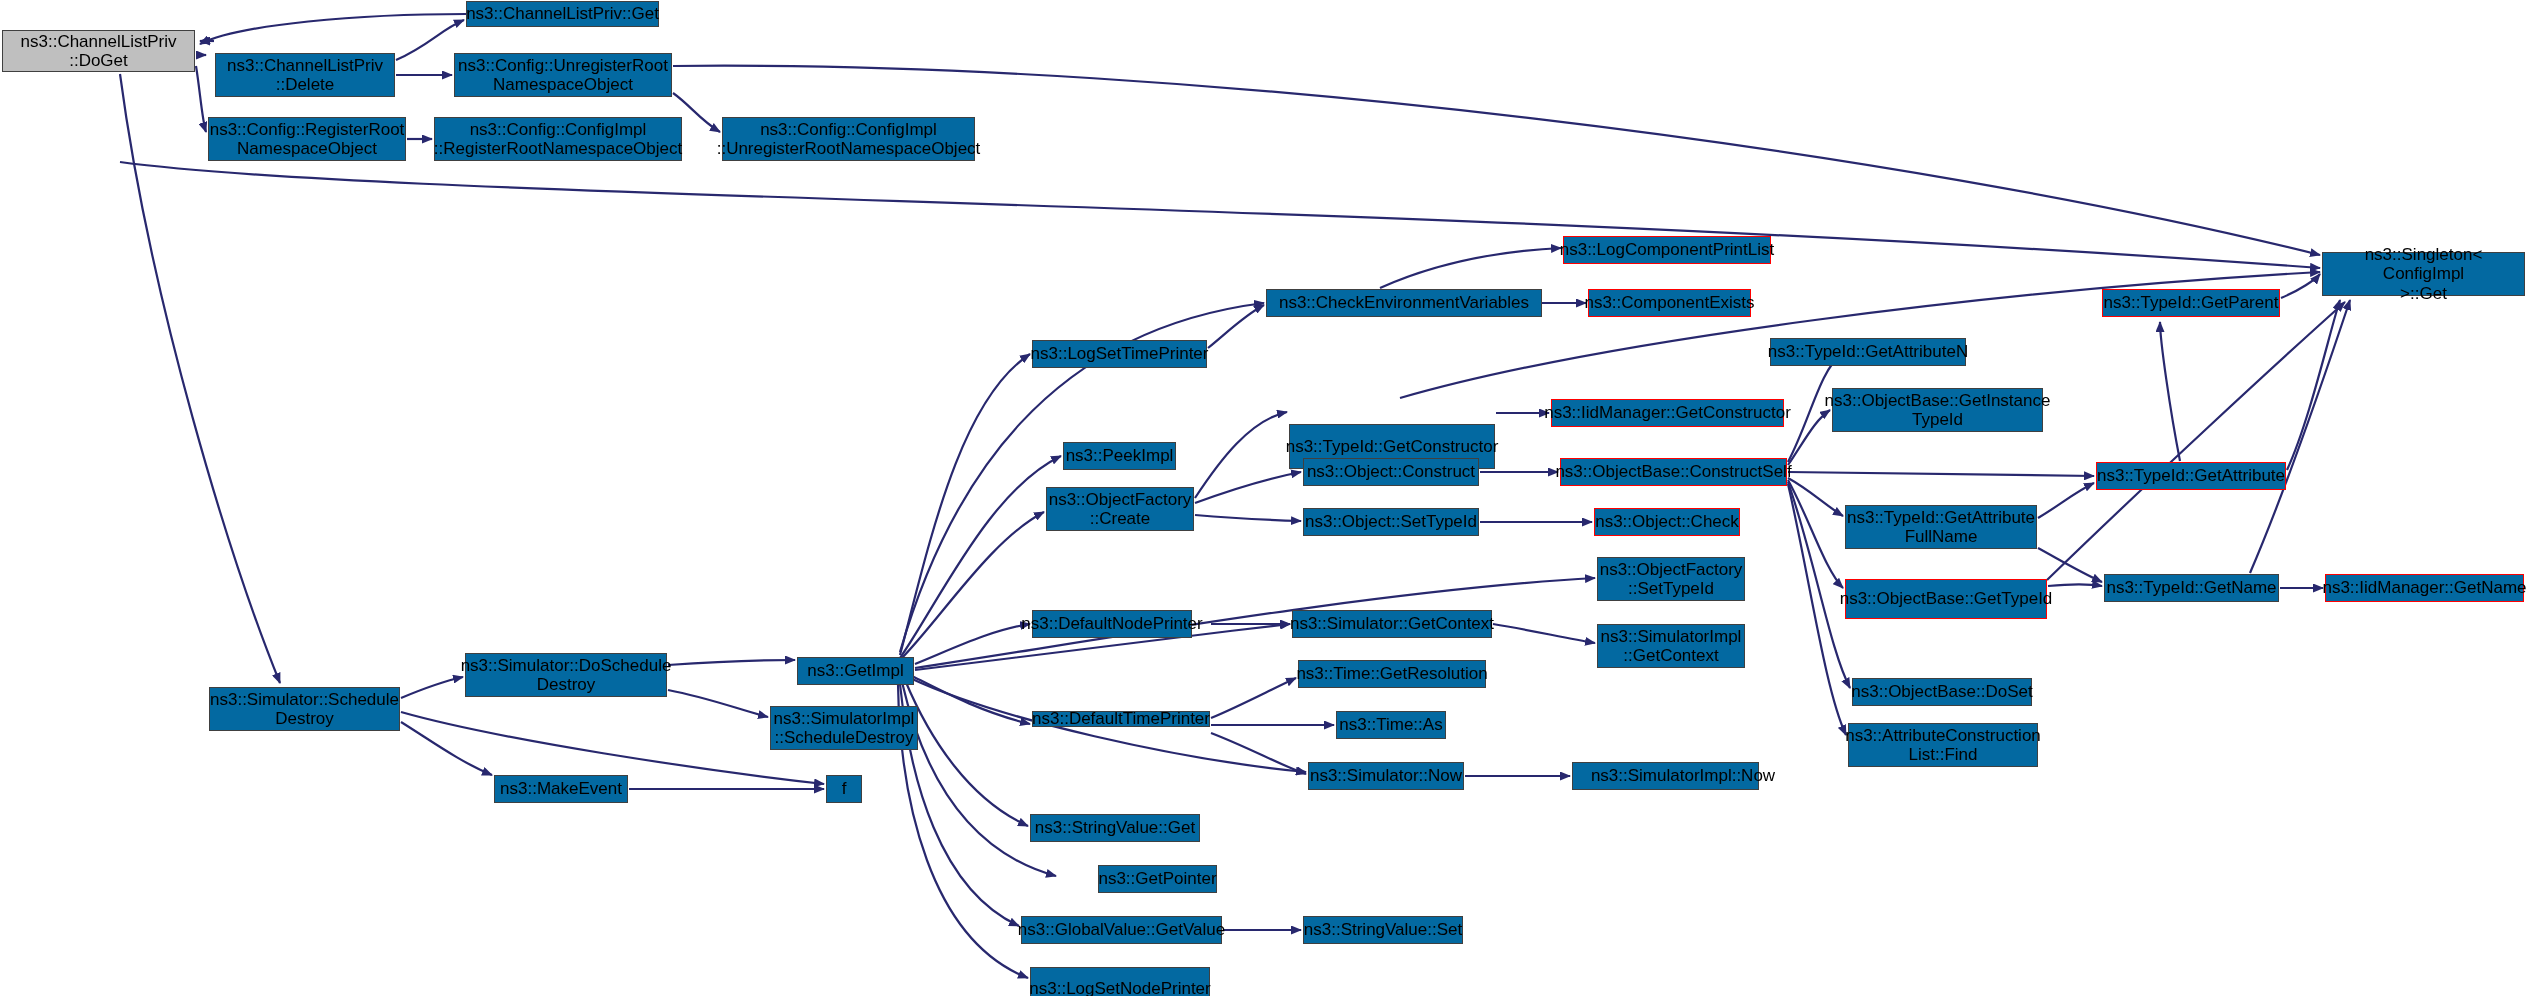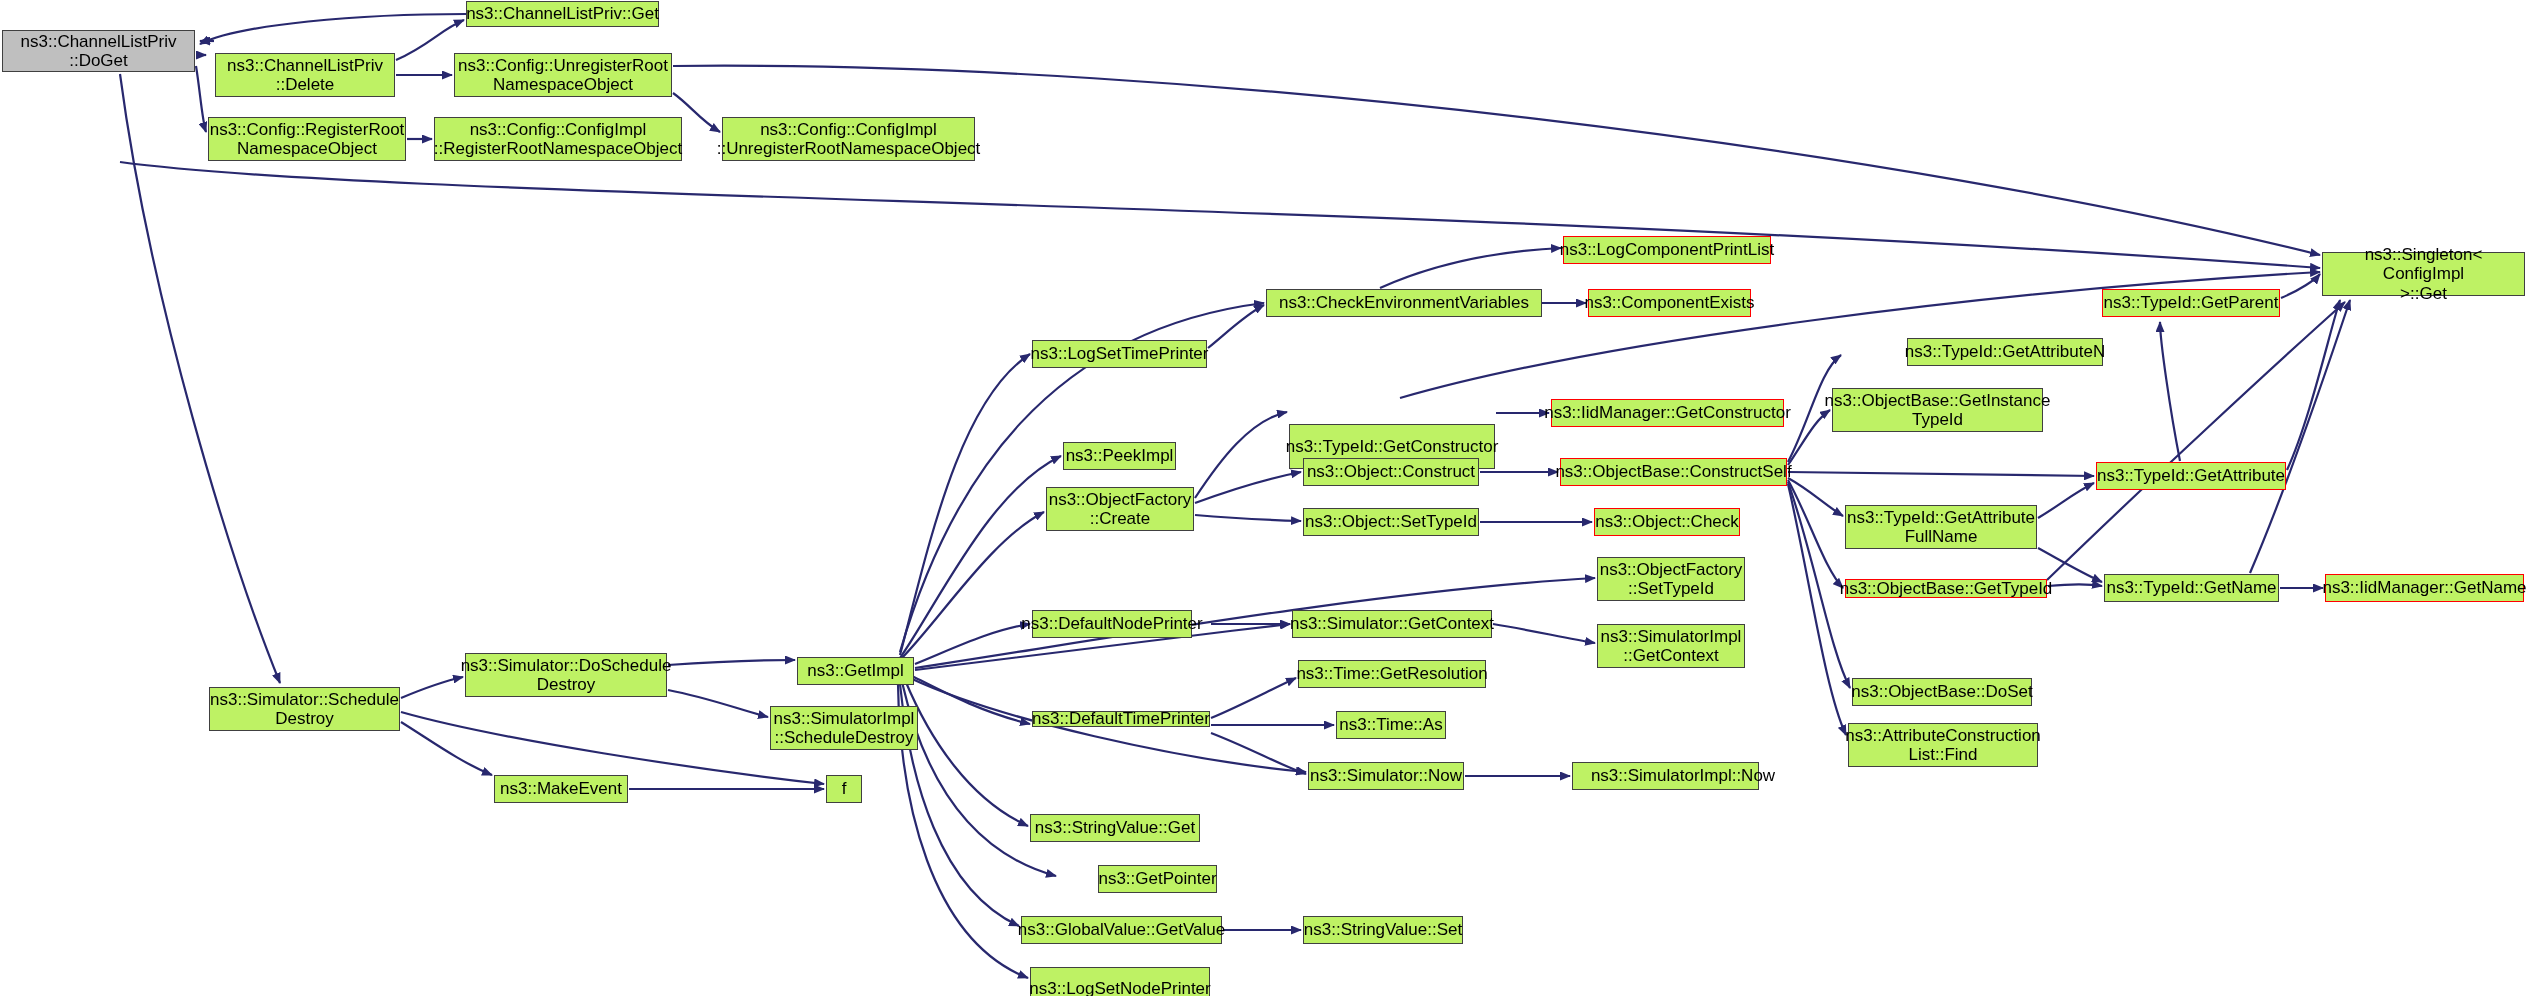--- a/index.html
+++ b/index.html
@@ -1,20 +1,20 @@
 <!DOCTYPE html>
 <html><head>
 <meta charset="utf-8">
 <style>
   html,body{margin:0;padding:0;background:#ffffff;}
   #graph{position:relative;width:2529px;height:996px;background:#ffffff;
          font-family:"Liberation Sans","DejaVu Sans",sans-serif;overflow:hidden;}
   #edges{position:absolute;left:0;top:0;width:2529px;height:996px;pointer-events:none;}
   .node{position:absolute;box-sizing:border-box;display:flex;align-items:center;
-        justify-content:center;text-align:center;background:#bef264;
+        justify-content:center;text-align:center;background:#0369a1;
         border:1px solid #404040;color:#000000;font-size:17px;line-height:1.12;
         padding:2px 6px;white-space:pre-line;z-index:2;}
   .node.red{border:1.5px solid #ff0000;}
   .node.root{background:#bfbfbf;border:1px solid #404040;}
   .node.thick{border:1.6px solid #404040;}
 </style>
 </head>
 <body>
 
 <div id="graph">
@@ -103,38 +103,38 @@
 ::RegisterRootNamespaceObject</div>
     <div class="node" style="left: 722px; top: 117px; width: 253px; height: 44px;">ns3::Config::ConfigImpl
 ::UnregisterRootNamespaceObject</div>
     <div class="node thick" style="left: 2322px; top: 252px; width: 203px; height: 44px;">ns3::Singleton&lt; ConfigImpl
 &gt;::Get</div>
     <div class="node red" style="left: 1563px; top: 236px; width: 208px; height: 28px;">ns3::LogComponentPrintList</div>
     <div class="node red" style="left: 1588px; top: 289px; width: 163px; height: 28px;">ns3::ComponentExists</div>
     <div class="node thick" style="left: 1266px; top: 289px; width: 276px; height: 28px;">ns3::CheckEnvironmentVariables</div>
     <div class="node red" style="left: 2102px; top: 289px; width: 178px; height: 28px;">ns3::TypeId::GetParent</div>
     <div class="node thick" style="left: 1032px; top: 340px; width: 175px; height: 28px;">ns3::LogSetTimePrinter</div>
-    <div class="node thick" style="left: 1907px; top: 338px; width: 196px; height: 28px;">ns3::TypeId::GetAttributeN</div>
+    <div class="node thick" style="left: 1770px; top: 338px; width: 196px; height: 28px;">ns3::TypeId::GetAttributeN</div>
     <div class="node thick" style="left: 1832px; top: 388px; width: 211px; height: 44px;">ns3::ObjectBase::GetInstance
 TypeId</div>
     <div class="node thick" style="left: 1289px; top: 399px; width: 206px; height: 45px; margin-top: 25px;">ns3::TypeId::GetConstructor</div>
     <div class="node red" style="left: 1551px; top: 399px; width: 233px; height: 28px;">ns3::IidManager::GetConstructor</div>
     <div class="node thick" style="left: 1063px; top: 442px; width: 113px; height: 28px;">ns3::PeekImpl</div>
     <div class="node thick" style="left: 1303px; top: 458px; width: 176px; height: 28px;">ns3::Object::Construct</div>
     <div class="node red" style="left: 1560px; top: 458px; width: 227px; height: 28px;">ns3::ObjectBase::ConstructSelf</div>
     <div class="node red" style="left: 2096px; top: 462px; width: 190px; height: 28px;">ns3::TypeId::GetAttribute</div>
     <div class="node thick" style="left: 1046px; top: 487px; width: 148px; height: 44px;">ns3::ObjectFactory
 ::Create</div>
     <div class="node thick" style="left: 1845px; top: 505px; width: 192px; height: 44px;">ns3::TypeId::GetAttribute
 FullName</div>
     <div class="node thick" style="left: 1303px; top: 508px; width: 176px; height: 28px;">ns3::Object::SetTypeId</div>
     <div class="node red" style="left: 1594px; top: 508px; width: 146px; height: 28px;">ns3::Object::Check</div>
     <div class="node thick" style="left: 1597px; top: 557px; width: 148px; height: 44px;">ns3::ObjectFactory
 ::SetTypeId</div>
-    <div class="node red" style="left: 1845px; top: 579px; width: 202px; height: 19px;">ns3::ObjectBase::GetTypeId</div>
+    <div class="node red" style="left: 1845px; top: 579px; width: 202px; height: 40px;">ns3::ObjectBase::GetTypeId</div>
     <div class="node thick" style="left: 2104px; top: 574px; width: 175px; height: 28px;">ns3::TypeId::GetName</div>
     <div class="node red" style="left: 2325px; top: 574px; width: 199px; height: 28px;">ns3::IidManager::GetName</div>
     <div class="node thick" style="left: 1032px; top: 610px; width: 160px; height: 28px;">ns3::DefaultNodePrinter</div>
     <div class="node thick" style="left: 1292px; top: 610px; width: 200px; height: 28px;">ns3::Simulator::GetContext</div>
     <div class="node thick" style="left: 1597px; top: 624px; width: 148px; height: 44px;">ns3::SimulatorImpl
 ::GetContext</div>
     <div class="node thick" style="left: 1298px; top: 660px; width: 188px; height: 28px;">ns3::Time::GetResolution</div>
     <div class="node thick" style="left: 1852px; top: 678px; width: 180px; height: 28px;">ns3::ObjectBase::DoSet</div>
     <div class="node thick" style="left: 1848px; top: 723px; width: 190px; height: 44px;">ns3::AttributeConstruction
 List::Find</div>

